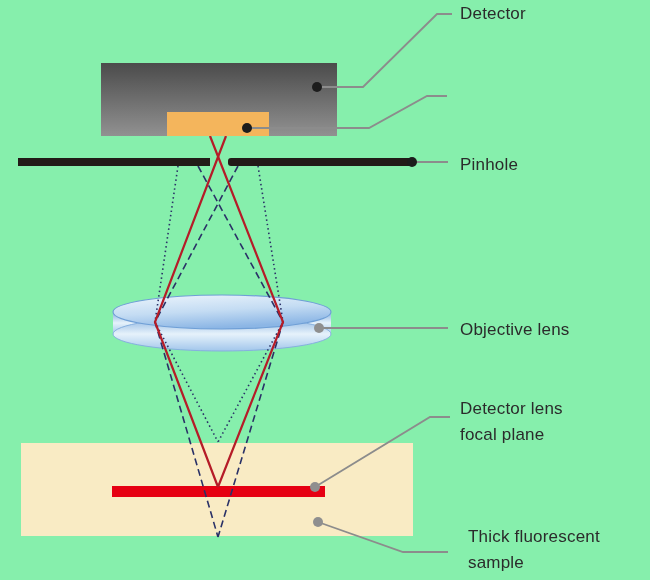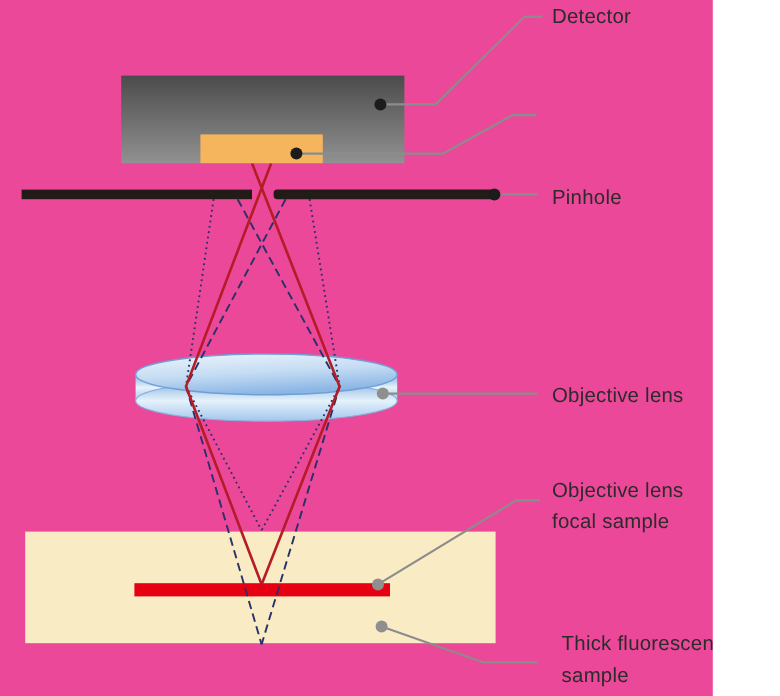--- a/index.html
+++ b/index.html
@@ -1,19 +1,19 @@
 <!DOCTYPE html>
 <html style="--detector-dark: #4d4d4d; --detector-light: #909090; --photosensitive-surface: #f4b55c; --pinhole-bar: #221b18; --in-focus-ray: #b51c28; --out-of-focus-ray: #2a3167; --focal-plane-bar: #e60012; --sample-fill: #f9ebc4; --lens-blue-dark: #7fa9dd; --lens-blue-mid: #a9cbee; --lens-blue-light: #e9f3fb; --lens-stroke: #6f9fd6; --callout-line: #8c8c8c; --callout-dot-dark: #1c1c1c; --callout-dot-gray: #8f8f8f; --text: #2b2b2b;"><head>
 <meta charset="utf-8">
 <style>
   html,body{margin:0;padding:0;background:#fff;}
   #stage{
     position:relative;
-    width:594px;height:580px;
-    background:#ec4899;
+    width:650px;height:580px;
+    background:#86efac;
     font-family:"Liberation Sans", sans-serif;
     overflow:hidden;
   }
   #diagram-svg{position:absolute;left:0;top:0;}
   .label{
     position:absolute;
     font-size:17px;
     line-height:26px;
     letter-spacing:.2px;
     color:var(--text,#2b2b2b);
@@ -107,17 +107,17 @@
     </g>
   </svg>
 
   <div class="label nowrap" style="left:460px;top:1px;">Detector</div>
 
 
   <div class="label nowrap" style="left:460px;top:152px;">Pinhole</div>
 
   <div class="label nowrap" style="left:460px;top:317px;">Objective lens</div>
 
-  <div class="label" style="left:460px;top:396px;width:140px;">Objective lens focal sample</div>
+  <div class="label" style="left:460px;top:396px;width:140px;">Detector lens focal plane</div>
 
   <div class="label" style="left:468px;top:524px;width:160px;">Thick fluorescent sample</div>
 
 </div>
 
 </body></html>

